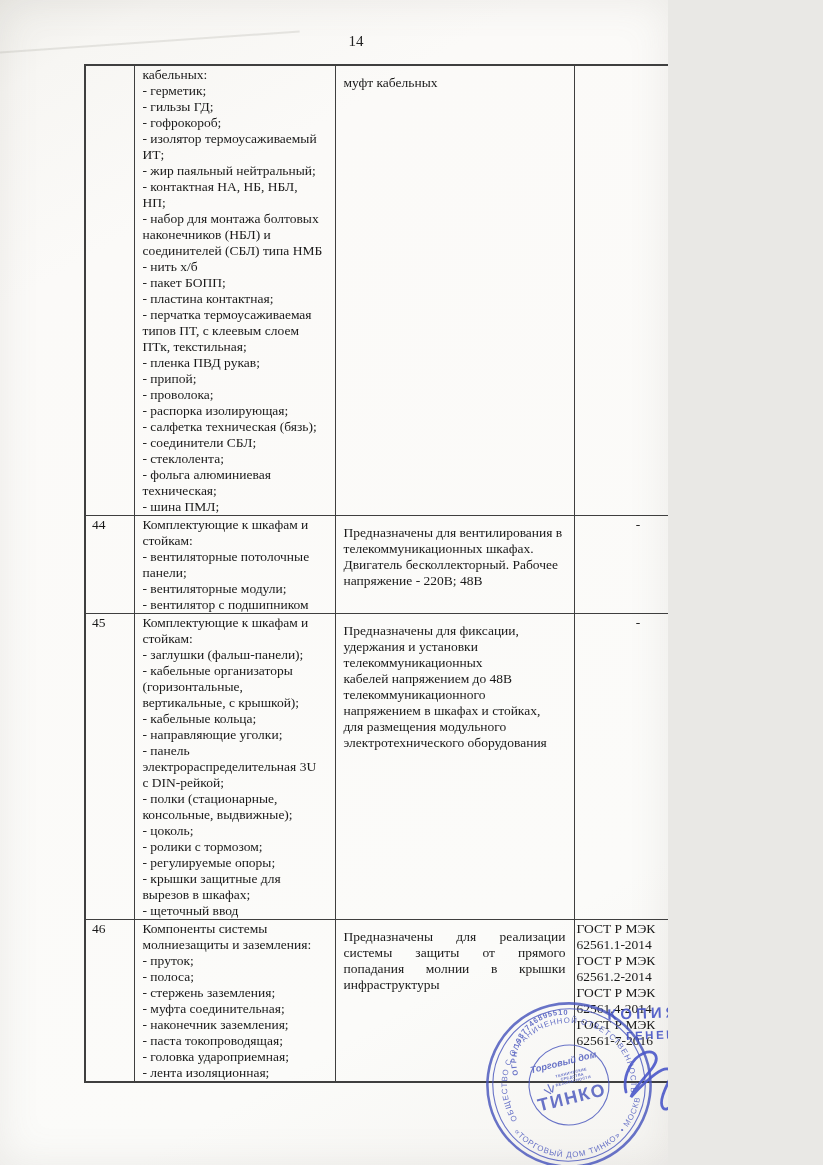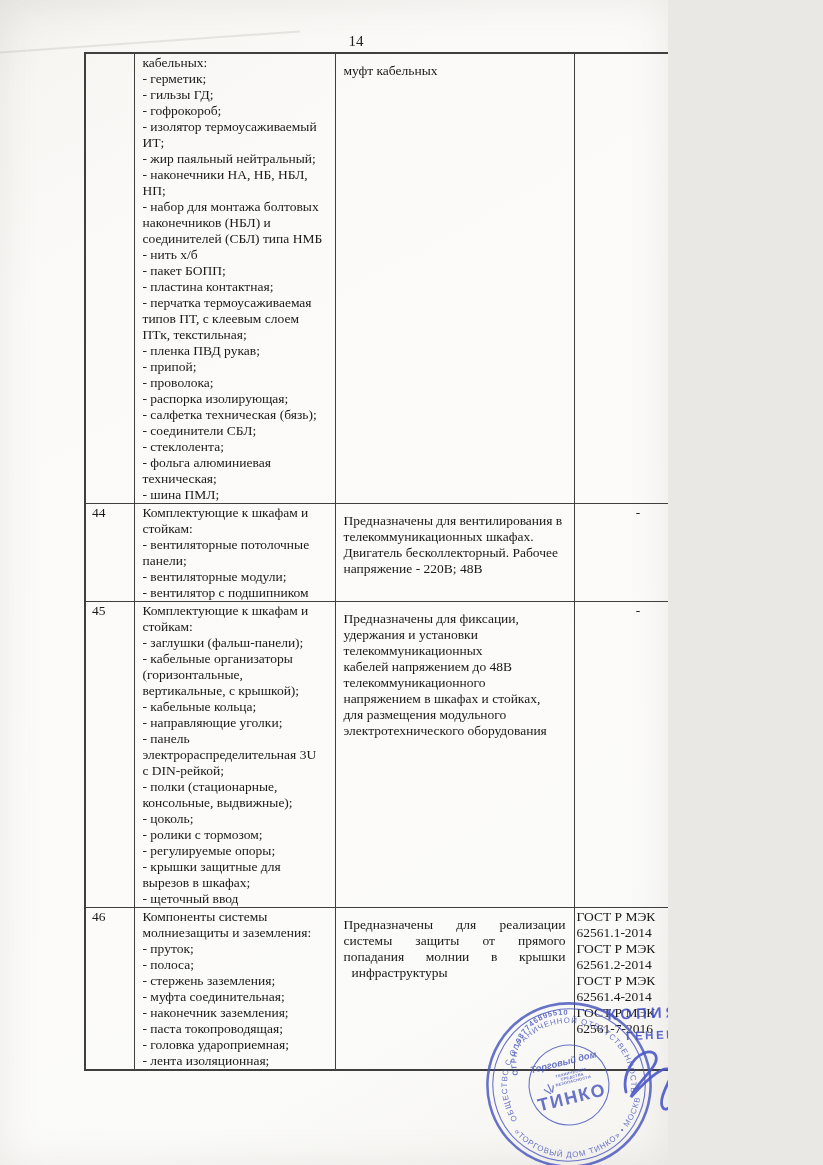--- a/index.html
+++ b/index.html
@@ -6,33 +6,33 @@
   body{background:#e9e8e5;font-family:"Liberation Serif",serif;}
   .page{
     position:relative;width:668px;height:1165px;overflow:hidden;
     background:linear-gradient(150deg,#efeeea 0%,#f7f6f3 6%,#fbfaf8 20%,#fbfbf9 80%,#f5f4f1 100%);
     box-shadow:inset 0 0 40px rgba(120,115,105,.12);
   }
   .scan-edge{position:absolute;left:-30px;top:42px;width:330px;height:2px;
     background:rgba(140,138,130,.18);transform:rotate(-4deg);}
   .page-number{position:absolute;top:33px;left:0;right:0;text-align:center;
     font-size:15px;color:#222;transform:translateX(22px);}
-  table.doc{position:absolute;left:84px;top:52px;width:701px;border-collapse:collapse;
+  table.doc{position:absolute;left:84px;top:64px;width:701px;border-collapse:collapse;
     table-layout:fixed;border:2px solid #3f3f3f;}
   table.doc td{border:1.5px solid #3f3f3f;vertical-align:top;overflow:hidden;
     font-size:13.5px;line-height:16px;color:#191919;}
   tr.r0{height:448px;} tr.r1{height:94px;} tr.r2{height:306px;} tr.r3{height:155px;}
   td.c-num{padding:1px 2px 0 6px;margin-left:11px;}
   td.c-name{padding:1px 4px 0 8px;}
   td.c-desc{padding:9px 5px 0 8px;}
   td.c-std{padding:1px 2px 0;text-align:left;}
   td.c-code{padding:1px 2px 0;text-align:center;margin-left:8px;}
   td.c-dash{text-align:center;}
   .justify div{text-align:justify;text-align-last:justify;padding-right:3px;}
-  .justify div:last-child{text-align-last:left;margin-left:8px;}
+  .justify div:last-child{text-align-last:left;}
 
   
   .cert{position:absolute;left:598px;top:998px;width:228px;height:70px;
     transform:rotate(-2deg);color:#4351c5;font-family:"Liberation Sans",sans-serif;
     font-weight:bold;opacity:.88;}
   .cert span{position:absolute;white-space:nowrap;}
   .cert .copy{left:10px;top:4px;font-size:15px;letter-spacing:4px;word-spacing:16px;}
   .cert .role1{left:28px;top:29px;font-size:11.5px;letter-spacing:2.5px;}
   .cert .role2{left:143px;top:24px;font-size:11px;letter-spacing:2px;}
   .cert .name{left:122px;top:42px;font-size:12.5px;letter-spacing:1px;}
@@ -69,21 +69,21 @@
         <tr class="r0">
       <td class="c-num"></td>
       <td class="c-name">
             <div>кабельных:</div>
             <div>- герметик;</div>
             <div>- гильзы ГД;</div>
             <div>- гофрокороб;</div>
             <div>- изолятор термоусаживаемый</div>
             <div>ИТ;</div>
             <div>- жир паяльный нейтральный;</div>
-            <div>- наконечники НА, НБ, НБЛ,</div>
+            <div>- контактная НА, НБ, НБЛ,</div>
             <div>НП;</div>
             <div>- набор для монтажа болтовых</div>
             <div>наконечников (НБЛ) и</div>
             <div>соединителей (СБЛ) типа НМБ</div>
             <div>- нить х/б</div>
             <div>- пакет БОПП;</div>
             <div>- пластина контактная;</div>
             <div>- перчатка термоусаживаемая</div>
             <div>типов ПТ, с клеевым слоем</div>
             <div>ПТк, текстильная;</div>

